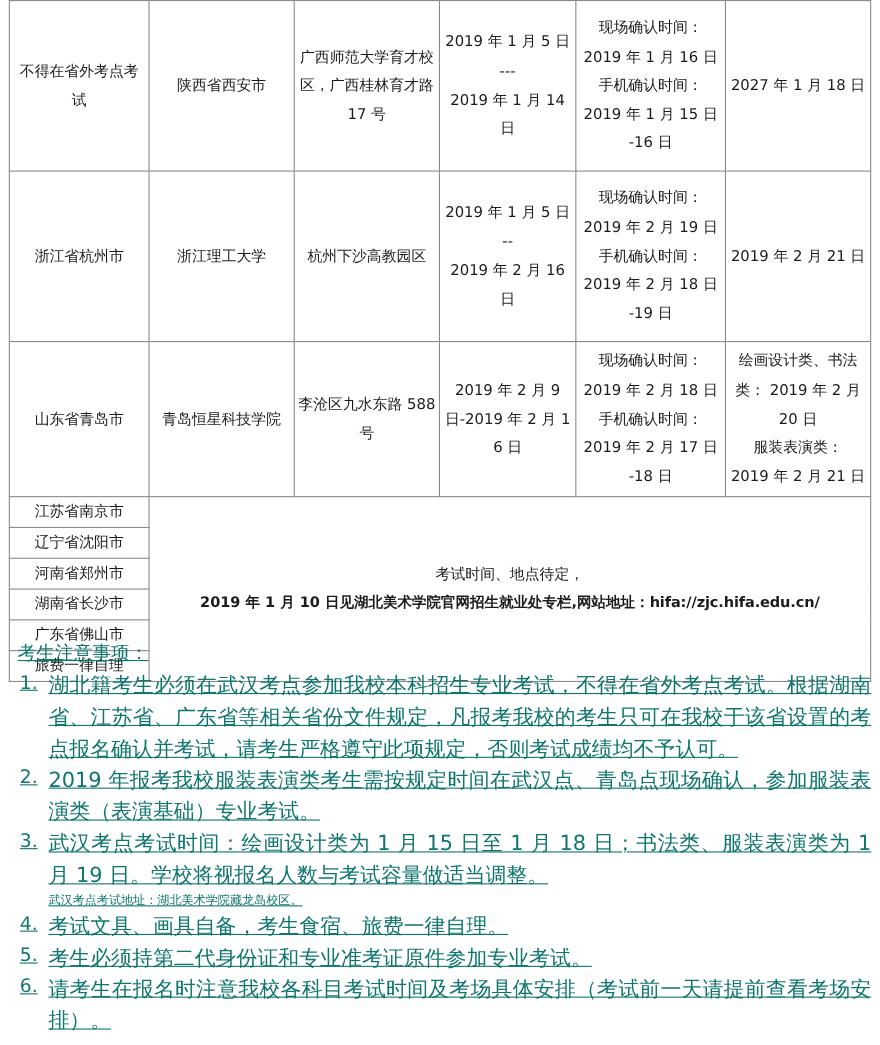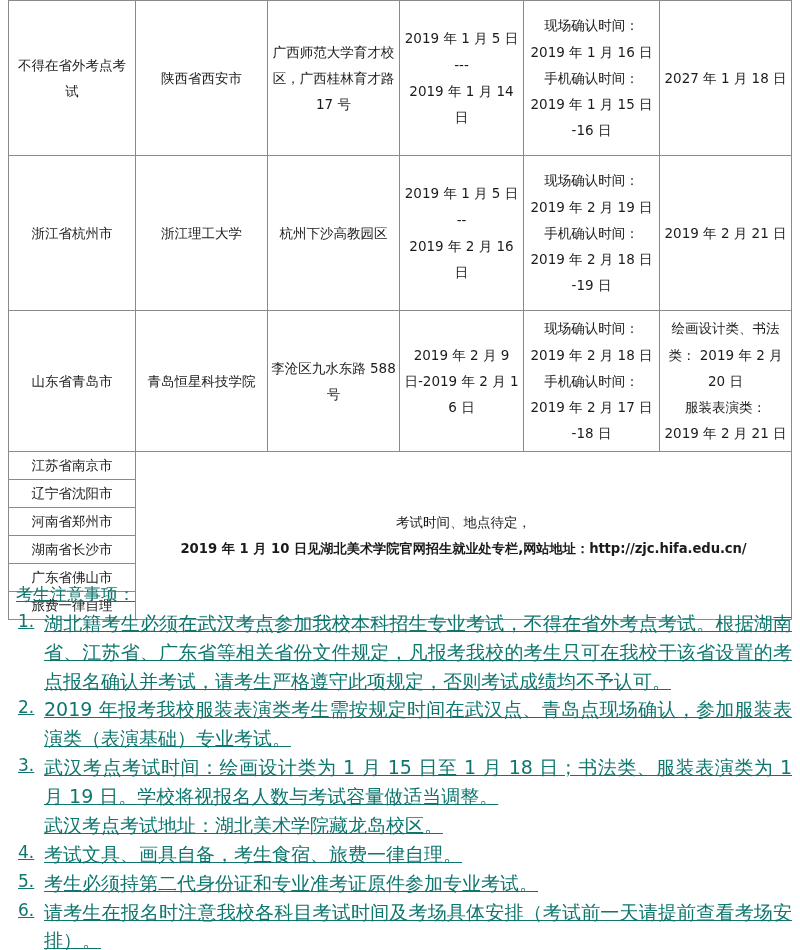--- a/index.html
+++ b/index.html
@@ -98,21 +98,21 @@
     font-size: 17px;
   }
   .note-body {
     flex: 1 1 auto;
     text-align: justify;
     text-justify: inter-ideograph;
     font-size: 19px;
   }
   .note-sub {
     margin-left: 36px;
-    font-size: 19px;
+    font-size: 11px;
   }
 </style>
 </head>
 <body>
 
 <div class="page">
 
   <table class="exam-table">
     <colgroup>
       <col class="c1">
@@ -148,21 +148,21 @@
         <td>李沧区九水东路 588 号</td>
         <td class="multiline">2019 年 2 月 9 日-2019 年 2 月 16 日</td>
         <td class="multiline">现场确认时间：<br>2019 年 2 月 18 日<br>手机确认时间：<br>2019 年 2 月 17 日<br>-18 日</td>
         <td class="multiline">绘画设计类、书法类：    2019 年 2 月 20 日<br>服装表演类：<br>2019 年 2 月 21 日</td>
       </tr>
 
       <tr>
         <td class="city-cell">江苏省南京市</td>
         <td class="pending-cell" colspan="5" rowspan="6">
           <div>考试时间、地点待定，</div>
-          <div class="pending-line2"><span class="bold-dates">2019 年 1 月 10 日见湖北美术学院官网招生就业处专栏,网站地址：</span><span class="url">http://zjc.hifa.edu.cn/</span></div>
+          <div class="pending-line2"><span class="bold-dates">2019 年 1 月 10 日见湖北美术学院官网招生就业处专栏,网站地址：</span><span class="url">hifa://zjc.hifa.edu.cn/</span></div>
         </td>
       </tr>
       <tr>
         <td class="city-cell">辽宁省沈阳市</td>
       </tr>
       <tr>
         <td class="city-cell">河南省郑州市</td>
       </tr>
       <tr>
         <td class="city-cell">湖南省长沙市</td>

